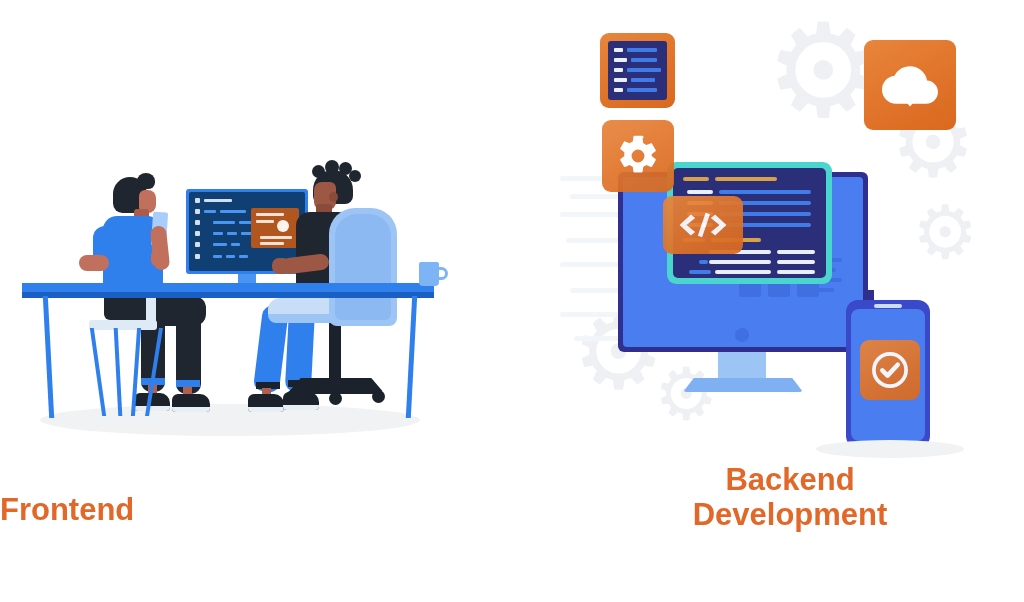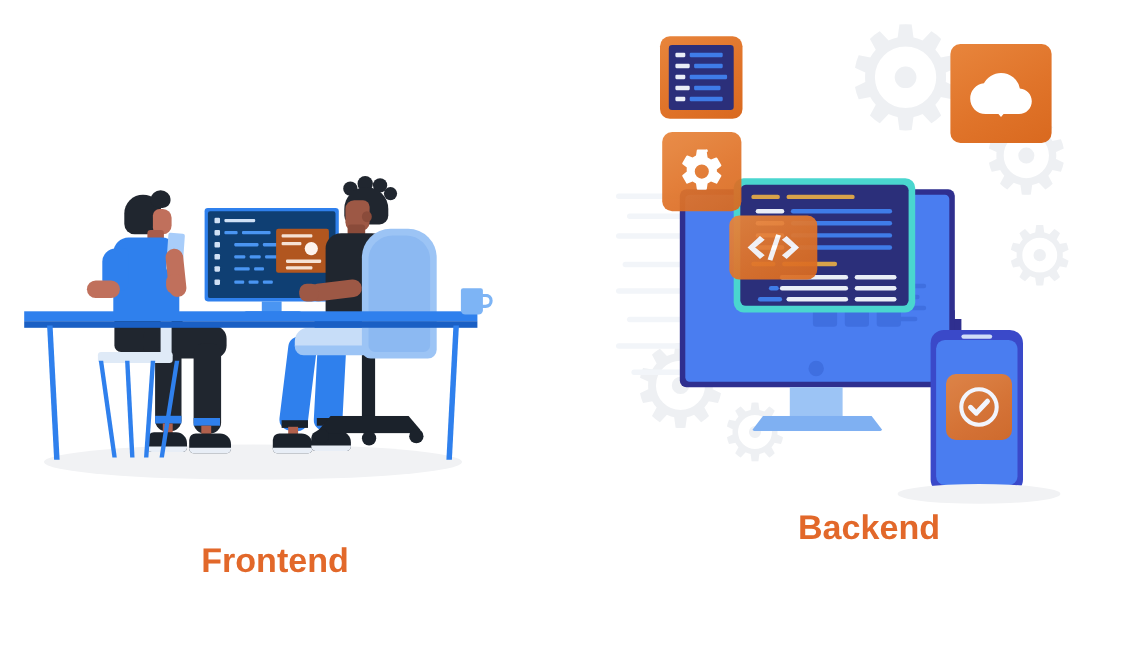--- a/index.html
+++ b/index.html
@@ -305,21 +305,21 @@
     background:#4a7df0; border-radius:8px;
   }
   .phone-notch {
     position:absolute; left:314px; top:304px; width:28px; height:4px;
     background:#cfdcf7; border-radius:2px;
   }
 
   
   #frontend-label {
     position:absolute; left:0; top:492px; width:500px;
-    text-align:center; font-size:31px; font-weight:bold; color:#e2682a;
+    font-size:31px; font-weight:bold; color:#e2682a;
   }
   #backend-label {
     position:absolute; left:600px; top:463px; width:380px;
     text-align:center; font-size:31px; font-weight:bold; color:#e2682a;
     line-height:1.12;
   }
 </style>
 </head>
 <body>
 
@@ -564,15 +564,16 @@
         <path fill="none" stroke="#ffffff" stroke-width="2.6" stroke-linecap="round" stroke-linejoin="round" d="M7.6 12.2 L10.6 15.2 L16.4 9"></path>
       </svg>
     </div>
 
     <div class="floor-shadow" style="left:256px; top:440px; width:148px; height:18px;"></div>
   </div>
 
   <div id="frontend-label">Frontend</div>
   <div id="backend-label">
     <div>Backend</div>
+    <div>Development</div>
   </div>
 
 </div>
 
 </body></html>

